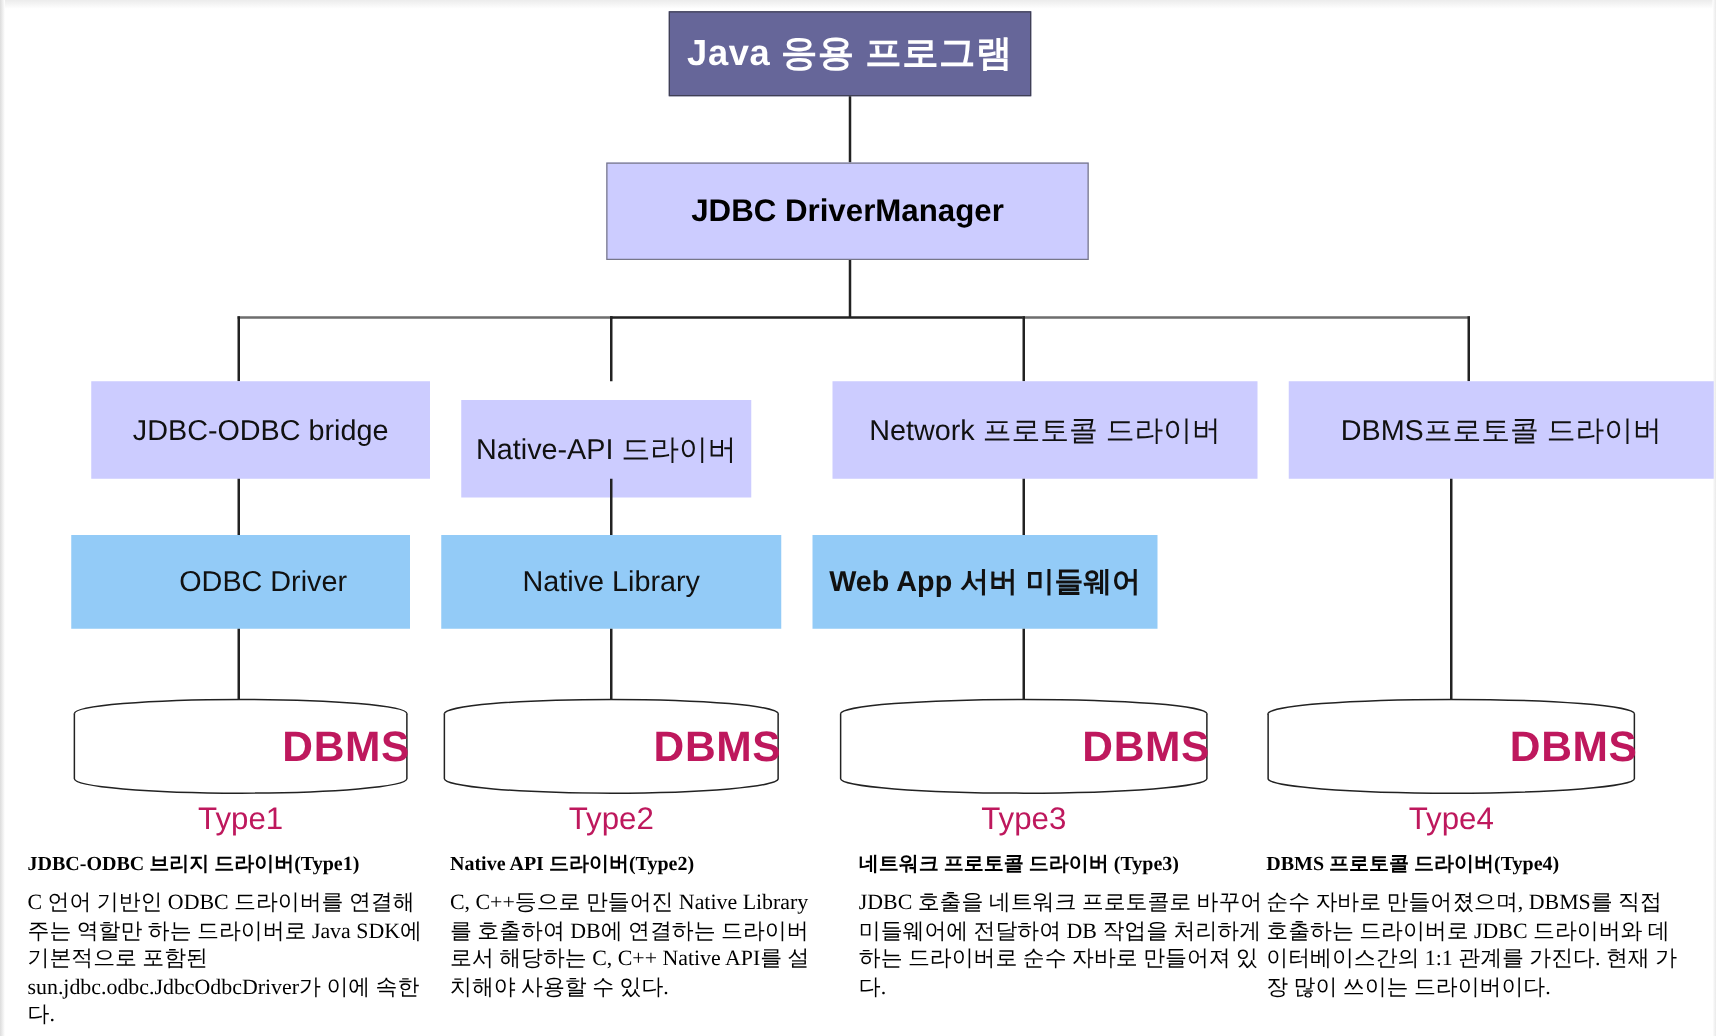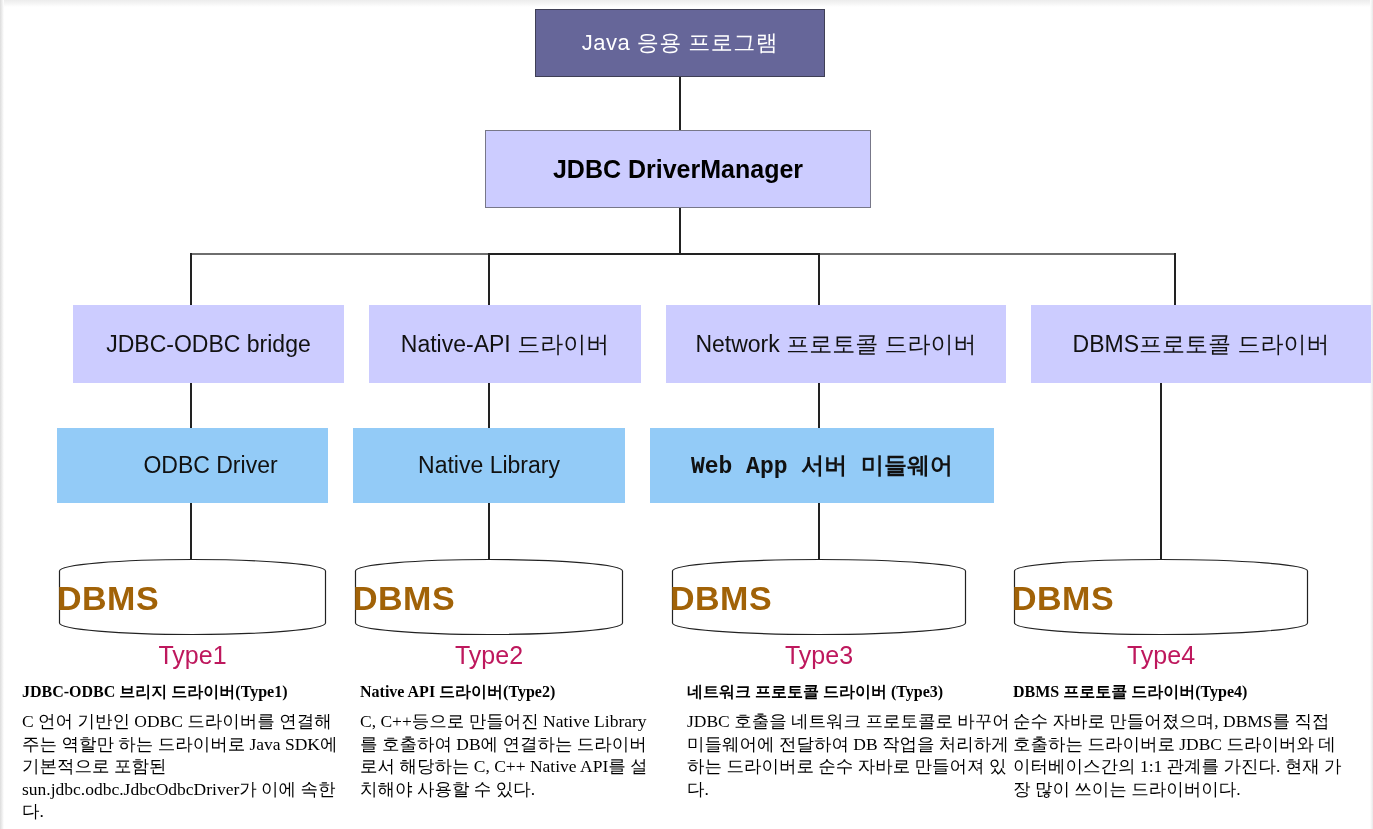--- a/index.html
+++ b/index.html
@@ -19,21 +19,21 @@
     background:linear-gradient(to right,#dcdcdc,#ffffff);}
   .edge-right{position:absolute;right:0;top:0;width:3px;height:829px;
     background:linear-gradient(to left,#e8e8e8,#ffffff);}
 
   .node{position:absolute;box-sizing:border-box;display:flex;
     align-items:center;justify-content:center;text-align:center;}
 
   
   .app-node{
     background:#666699;color:#ffffff;border:1px solid #3f3f55;
-    font-size:22px;font-weight:normal;letter-spacing:.5px;
+    font-size:29px;font-weight:bold;letter-spacing:.5px;
   }
   
   .dm-node{
     background:#ccccff;color:#000000;border:1px solid #777788;
     font-size:25px;font-weight:bold;
   }
   
   .drv-node{
     background:#ccccff;color:#111111;border:0;
     font-size:23px;font-weight:400;margin-left:16px;
@@ -48,21 +48,21 @@
   
   .vline{position:absolute;width:2px;background:#222222;}
   .hline{position:absolute;height:2px;background:#222222;}
   .hline.soft{background:#6e6e6e;}
 
   
   .cyl{position:absolute;}
   .cyl svg{display:block;width:100%;height:100%;}
   .cyl .cyl-label{
     position:absolute;left:0;right:0;top:50%;transform:translateY(-46%);
-    text-align:left;color:#a16207;font-weight:bold;font-size:34px;
+    text-align:right;color:#be185d;font-weight:bold;font-size:34px;
     letter-spacing:.5px;
   }
   .type-label{position:absolute;text-align:center;font-size:25px;color:#be185d;}
 
   
   .desc{position:absolute;box-sizing:border-box;}
   .desc .d-title{
     font-family:"Liberation Serif","DejaVu Serif",serif;
     font-weight:bold;font-size:16px;color:#000;margin-bottom:9px;
     line-height:1.15;white-space:nowrap;
@@ -92,33 +92,33 @@
   <div class="hline soft" style="left:190px;top:253px;width:300px;"></div>
   <div class="hline" style="left:488px;top:253px;width:332px;"></div>
   <div class="hline soft" style="left:818px;top:253px;width:358px;"></div>
 
   <div class="vline" style="left:190px;top:253px;height:52px;"></div>
   <div class="vline" style="left:488px;top:253px;height:52px;"></div>
   <div class="vline" style="left:818px;top:253px;height:52px;"></div>
   <div class="vline" style="left:1174px;top:253px;height:52px;"></div>
 
   <div class="node drv-node" style="left:57px;top:305px;width:271px;height:78px;">JDBC-ODBC bridge</div>
-  <div class="node drv-node" style="left:353px;top:305px;width:272px;height:78px;">Native-API 드라이버</div>
+  <div class="node drv-node" style="left:353px;top:320px;width:232px;height:78px;">Native-API 드라이버</div>
   <div class="node drv-node" style="left:650px;top:305px;width:340px;height:78px;">Network 프로토콜 드라이버</div>
   <div class="node drv-node" style="left:1015px;top:305px;width:340px;height:78px;">DBMS프로토콜 드라이버</div>
 
   <div class="vline" style="left:190px;top:383px;height:45px;"></div>
   <div class="vline" style="left:488px;top:383px;height:45px;"></div>
   <div class="vline" style="left:818px;top:383px;height:45px;"></div>
 
   <div class="vline" style="left:1160px;top:383px;height:180px;"></div>
 
   <div class="node lib-node" style="left:57px;top:428px;width:271px;height:75px;padding-left:36px;">ODBC Driver</div>
   <div class="node lib-node" style="left:353px;top:428px;width:272px;height:75px;">Native Library</div>
-  <div class="node lib-node bold" style="left:650px;top:428px;width:344px;height:75px;font-family:Liberation Mono, monospace;">Web App 서버 미들웨어</div>
+  <div class="node lib-node bold" style="left:650px;top:428px;width:276px;height:75px;">Web App 서버 미들웨어</div>
 
   <div class="vline" style="left:190px;top:503px;height:62px;"></div>
   <div class="vline" style="left:488px;top:503px;height:62px;"></div>
   <div class="vline" style="left:818px;top:503px;height:62px;"></div>
 
   <div class="cyl" style="left:57px;top:558px;width:271px;height:78px;">
     <svg viewBox="0 0 271 78" preserveAspectRatio="none">
       <ellipse cx="135.5" cy="13" rx="133" ry="11.5" fill="#ffffff" stroke="#222" stroke-width="1.2"></ellipse>
       <path d="M2.5,13 L2.5,65 A133,11.5 0 0 0 268.5,65 L268.5,13" fill="#ffffff" stroke="#222" stroke-width="1.2"></path>
     </svg>

